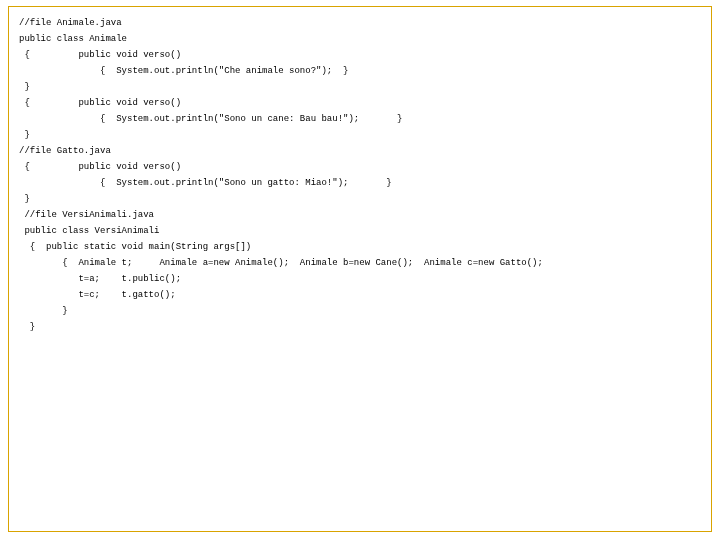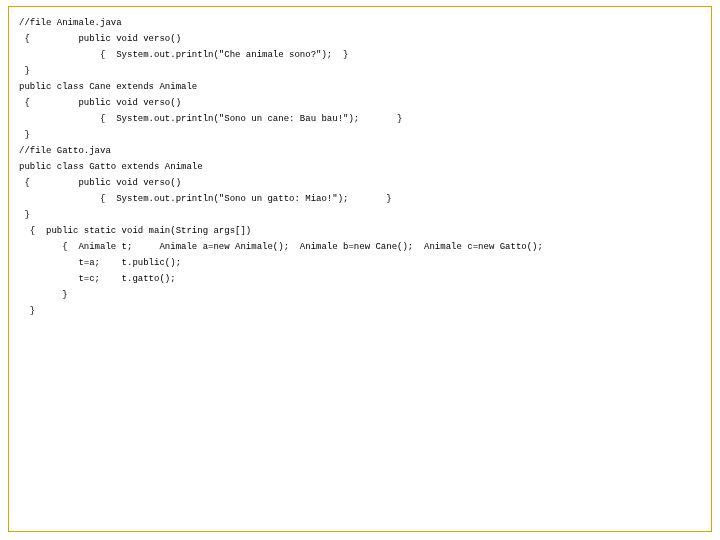--- a/index.html
+++ b/index.html
@@ -31,32 +31,33 @@
     line-height: 16px;
     display: block;
   }
 </style>
 </head>
 <body>
 
 <div class="page">
   <div class="box">
     <span class="line">//file Animale.java</span>
+    <span class="line">public class Animale</span>
     <span class="line"> {         public void verso()</span>
     <span class="line">               {  System.out.println("Che animale sono?");  }</span>
     <span class="line"> }</span>
-    <span class="line">public class Cane extends Animale</span>
     <span class="line"> {         public void verso()</span>
     <span class="line">               {  System.out.println("Sono un cane: Bau bau!");       }</span>
     <span class="line"> }</span>
     <span class="line">//file Gatto.java</span>
-    <span class="line">public class Gatto extends Animale</span>
     <span class="line"> {         public void verso()</span>
     <span class="line">               {  System.out.println("Sono un gatto: Miao!");       }</span>
     <span class="line"> }</span>
+    <span class="line"> //file VersiAnimali.java</span>
+    <span class="line"> public class VersiAnimali</span>
     <span class="line">  {  public static void main(String args[])</span>
     <span class="line">        {  Animale t;     Animale a=new Animale();  Animale b=new Cane();  Animale c=new Gatto();</span>
     <span class="line">           t=a;    t.public();</span>
     <span class="line">           t=c;    t.gatto();</span>
     <span class="line">        }</span>
     <span class="line">  }</span>
   </div>
 </div>
 
 </body></html>

